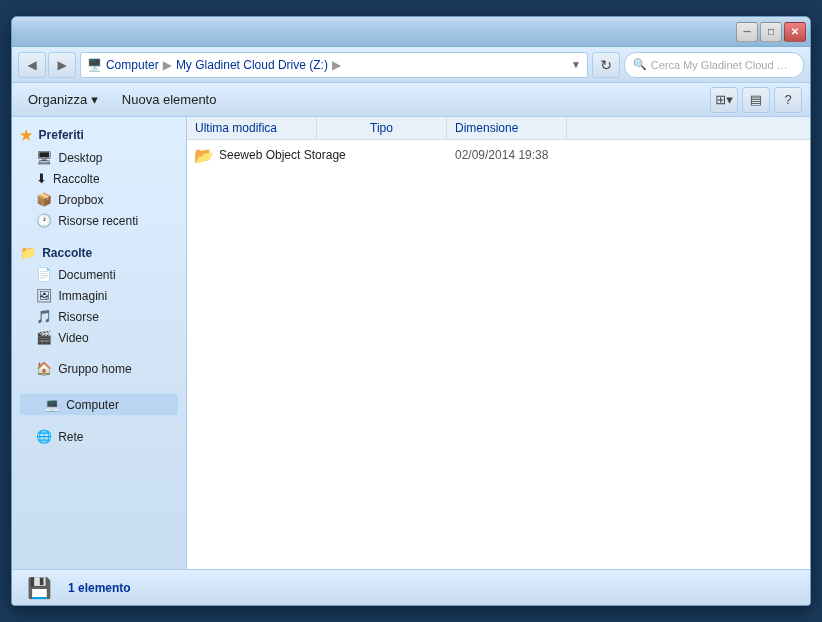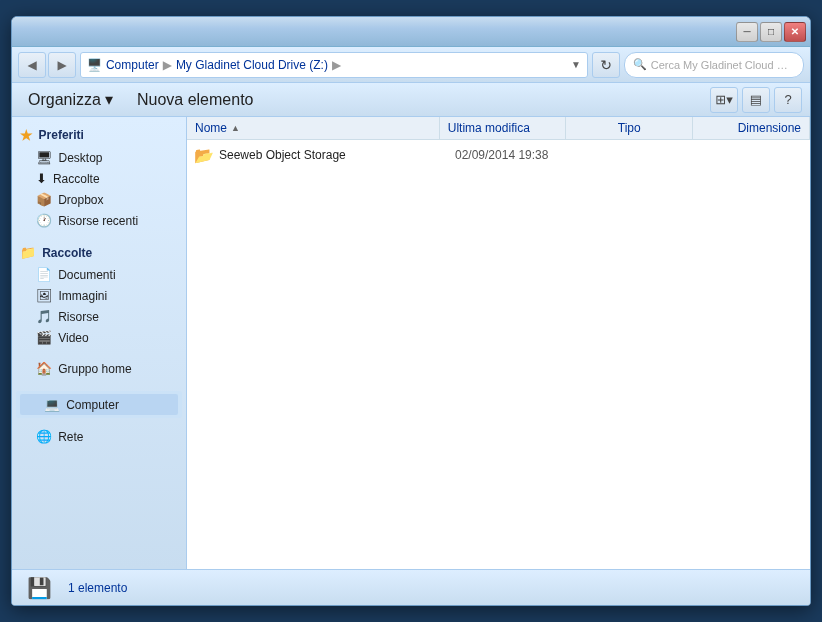--- a/index.html
+++ b/index.html
@@ -142,21 +142,21 @@
     }
     .toolbar-btn {
       height: 26px;
       padding: 0 8px;
       background: transparent;
       border: none;
       cursor: pointer;
       display: flex;
       align-items: center;
       gap: 4px;
-      font-size: 16px;
+      font-size: 13px;
       color: #222;
       border-radius: 3px;
     }
     .toolbar-right {
       margin-left: auto;
       display: flex;
       align-items: center;
       gap: 4px;
     }
     .view-btn {
@@ -245,21 +245,21 @@
       cursor: pointer;
       user-select: none;
       display: flex;
       align-items: center;
       gap: 4px;
       border-right: 1px solid #ccdde8;
     }
     .col-header.col-name { width: 260px; }
     .col-header.col-date { width: 130px; }
     .col-header.col-type { width: 130px; justify-content: center; }
-    .col-header.col-size { width: 120px; justify-content: flex-end; }
+    .col-header.col-size { width: 120px; }
     .col-sort-arrow { font-size: 9px; color: #666; }
     .file-list-body {
       flex: 1;
       overflow-y: auto;
       padding: 2px 0;
     }
     .file-row {
       display: flex;
       align-items: center;
       padding: 3px 0;
@@ -299,20 +299,21 @@
       width: 32px;
       height: 28px;
       display: flex;
       align-items: center;
       justify-content: center;
       font-size: 20px;
     }
     .status-text {
       font-size: 12px;
       color: #003399;
+      font-weight: bold;
     }
   </style>
 </head>
 <body>
 
 <div class="window">
 
   <div class="title-bar">
     <div class="title-bar-buttons">
       <div class="title-btn minimize">─</div>
@@ -438,24 +439,20 @@
       <div class="sidebar-section">
         <div class="sidebar-item">
           <span class="sidebar-item-icon">🌐</span>
           <span>Rete</span>
         </div>
       </div>
     </div>
 
     <div class="file-list">
       <div class="file-list-header">
-        <div class="col-header col-name">
-          <span>Nome</span>
-          <span class="col-sort-arrow">▲</span>
-        </div>
         <div class="col-header col-date">
           <span>Ultima modifica</span>
         </div>
         <div class="col-header col-type">
           <span>Tipo</span>
         </div>
         <div class="col-header col-size">
           <span>Dimensione</span>
         </div>
       </div>

